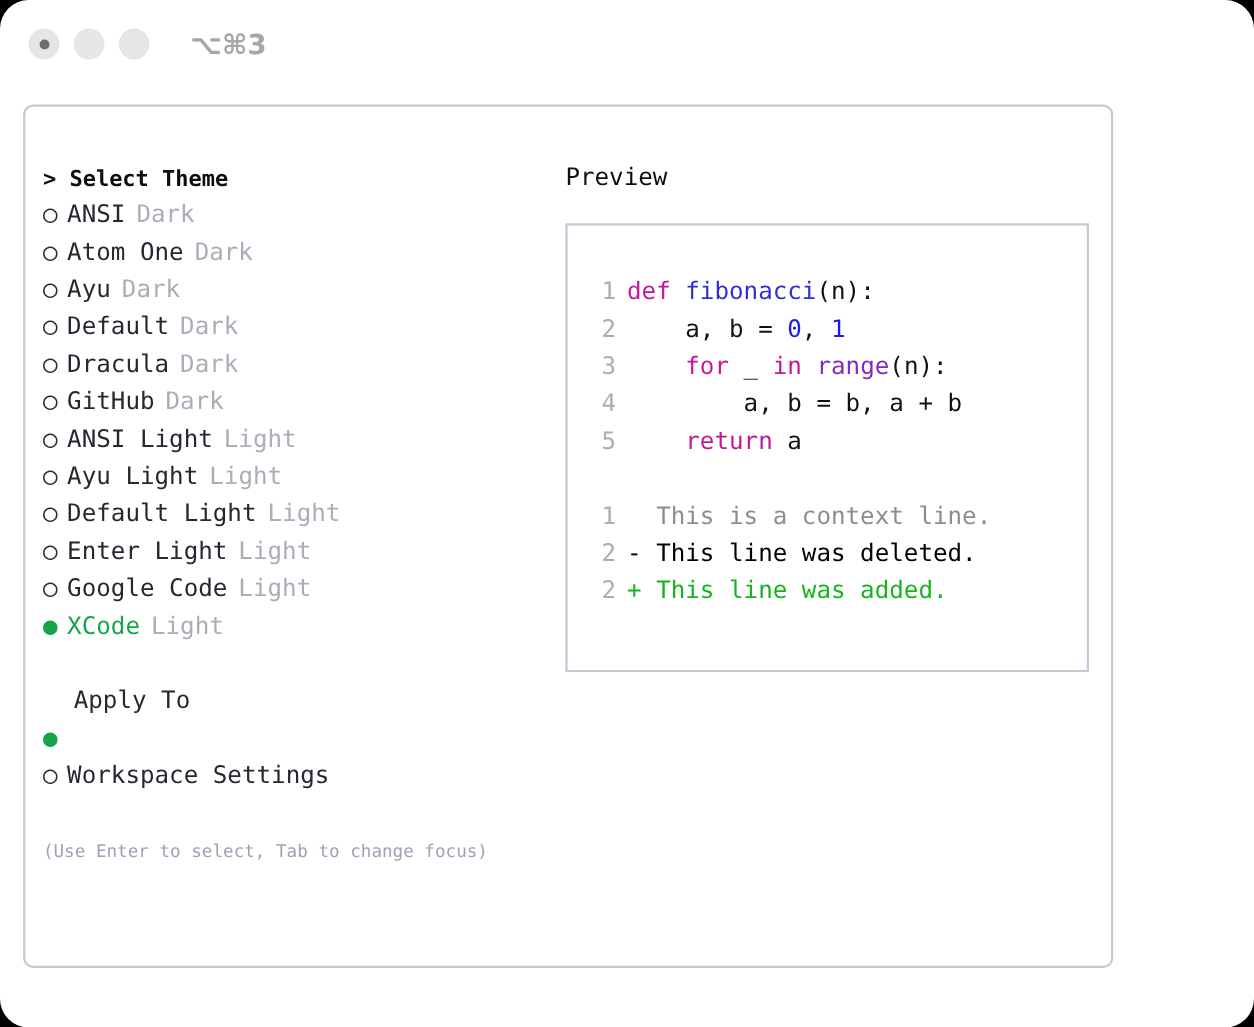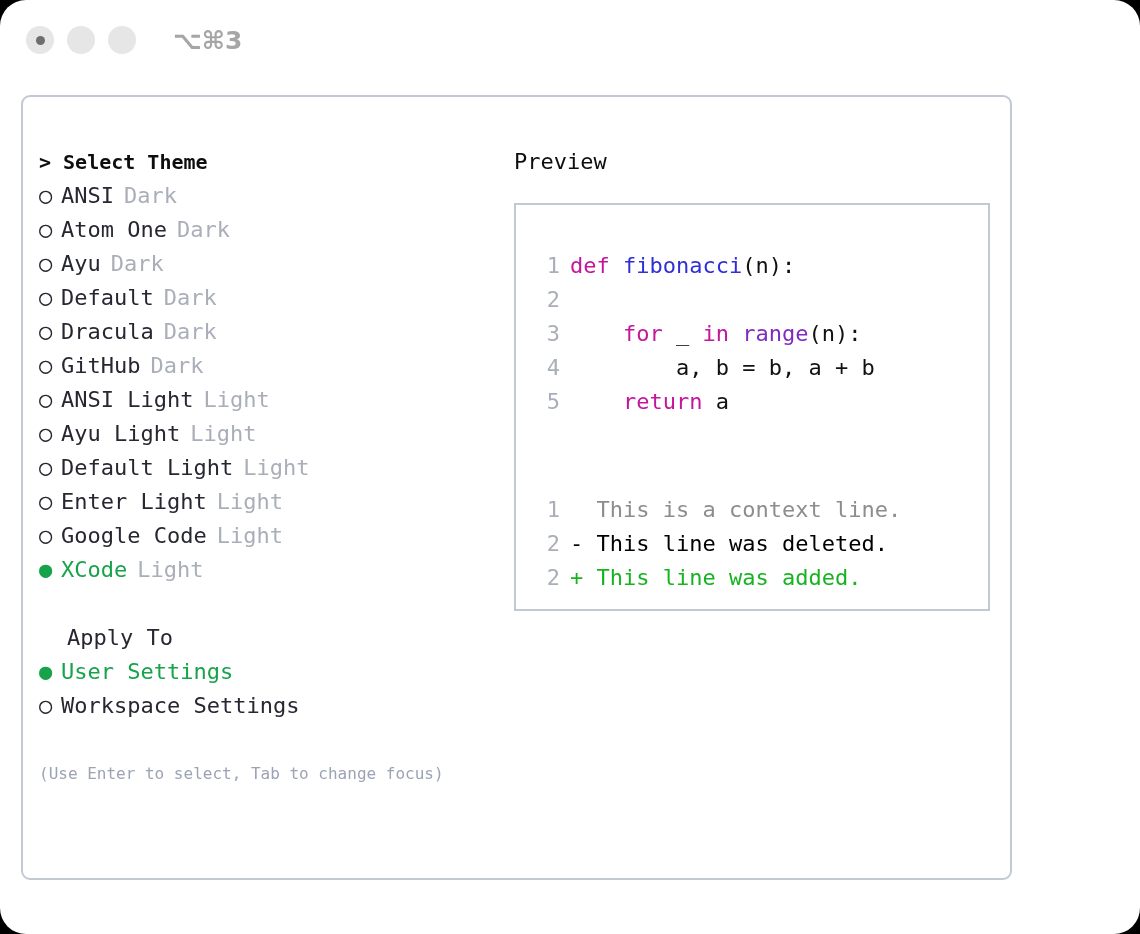--- a/index.html
+++ b/index.html
@@ -183,21 +183,21 @@
   }
   .code-text { color: #111111; }
 
   .tok-kw    { color: #c4169b; }
   .tok-fn    { color: #2f2fd6; }
   .tok-call  { color: #7f2bbf; }
   .tok-num   { color: #1c1ce0; }
   .tok-plain { color: #111111; }
 
   .diff-gap { height: 34px; }
-  .diff-ctx { color: #8d8d8d; margin-top: 40px; }
+  .diff-ctx { color: #8d8d8d; }
   .diff-del { color: #000000; }
   .diff-add { color: #17b321; }
 </style>
 </head>
 <body>
 
 <div class="app-window">
 
   <div class="titlebar">
     <div class="dots">
@@ -280,21 +280,20 @@
           </div>
         </div>
 
         <div class="spacer-lg"></div>
 
         <div class="apply-heading">Apply To</div>
 
         <div>
           <div class="option-row">
             <span class="bullet sel">●</span>
-            <span class="opt-name selected">User Settings</span>
           </div>
           <div class="option-row">
             <span class="bullet unsel">○</span>
             <span class="opt-name">Workspace Settings</span>
           </div>
         </div>
 
         <div class="spacer-sm"></div>
 
         <div class="hint">(Use Enter to select, Tab to change focus)</div>
@@ -305,20 +304,21 @@
 
         <div class="preview-box">
 
           <div>
             <div class="code-line">
               <span class="lineno">1</span>
               <span class="code-text"><span class="tok-kw">def </span><span class="tok-fn">fibonacci</span><span class="tok-plain">(n):</span></span>
             </div>
             <div class="code-line">
               <span class="lineno">2</span>
+              <span class="code-text"><span class="tok-plain">    a, b = </span><span class="tok-num">0</span><span class="tok-plain">, </span><span class="tok-num">1</span></span>
             </div>
             <div class="code-line">
               <span class="lineno">3</span>
               <span class="code-text"><span class="tok-plain">    </span><span class="tok-kw">for</span><span class="tok-plain"> _ </span><span class="tok-kw">in</span><span class="tok-plain"> </span><span class="tok-call">range</span><span class="tok-plain">(n):</span></span>
             </div>
             <div class="code-line">
               <span class="lineno">4</span>
               <span class="code-text"><span class="tok-plain">        a, b = b, a + b</span></span>
             </div>
             <div class="code-line">

